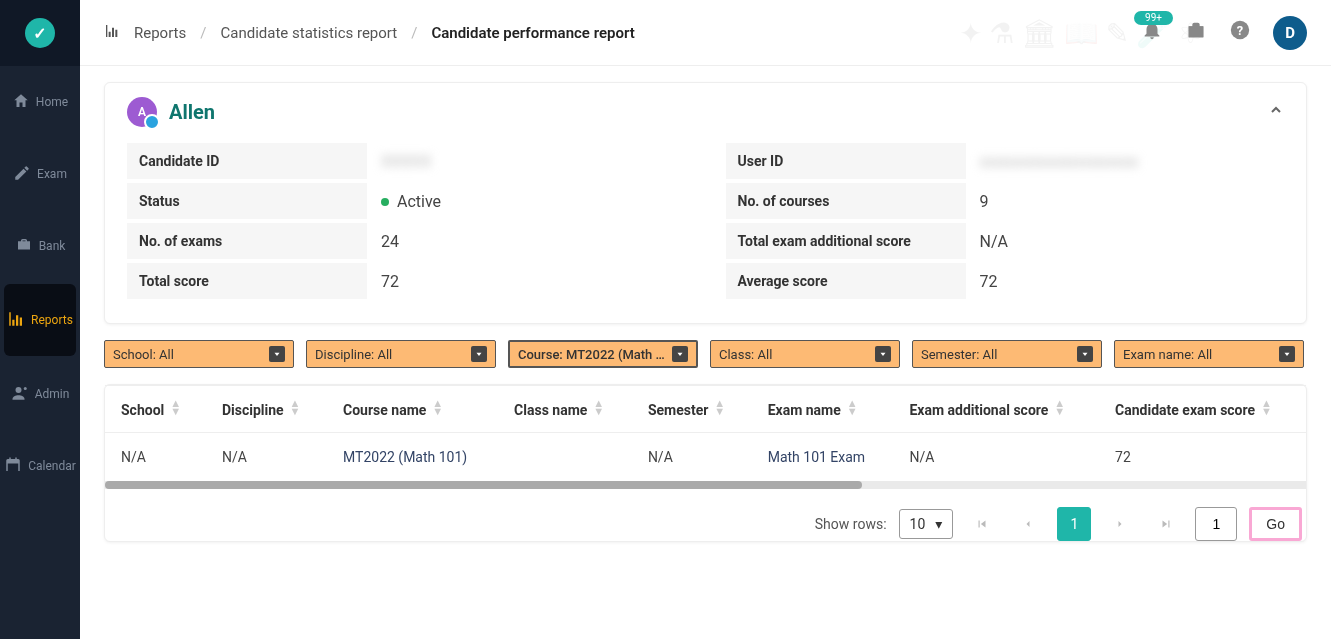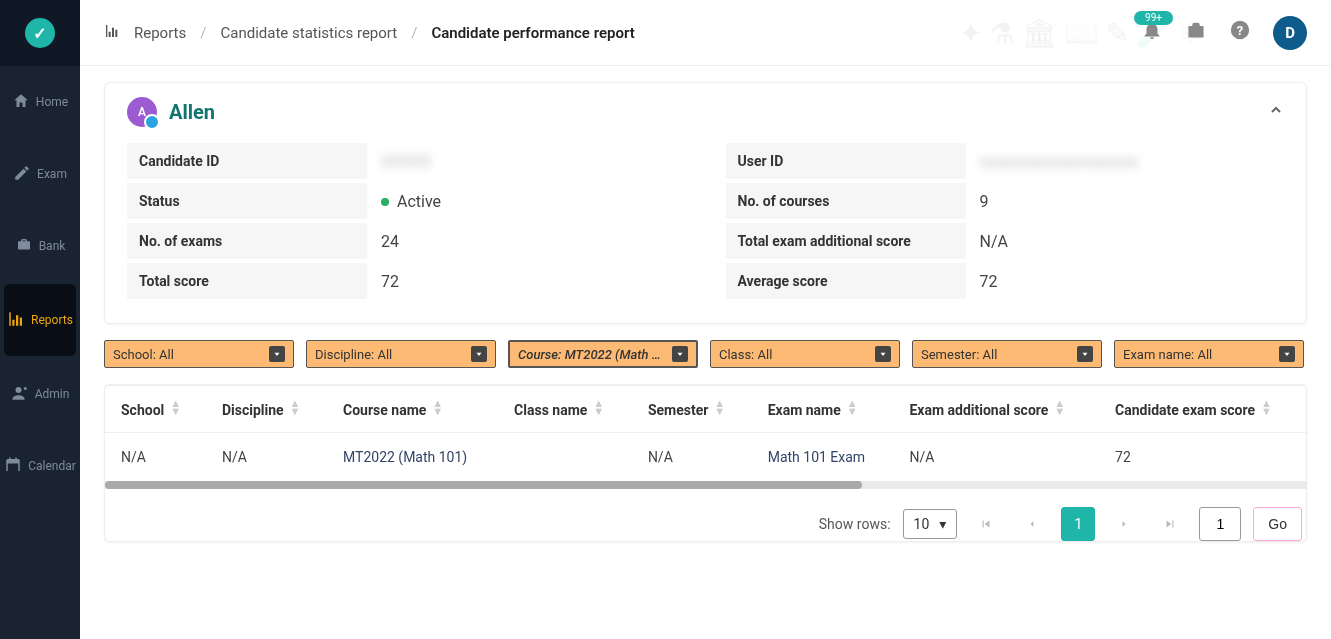--- a/index.html
+++ b/index.html
@@ -158,21 +158,21 @@
     display:inline-block; width:8px; height:8px; border-radius:50%; background:#27ae60; margin-right:8px; vertical-align:middle;
   }
   
   .filters { display:flex; gap:12px; margin: 8px 0 16px; }
   .filter {
     border:1px solid #555; border-radius:2px;
     padding:4px 8px; font-size:13px; color:#333;
     display:flex; align-items:center; justify-content:space-between;
     width:190px; cursor:pointer; background:#fdba74;
   }
-  .filter.active { border-width:2px; font-weight:500;font-style:italic; }
+  .filter.active { border-width:2px; font-weight:500; }
   .filter .f-caret {
     width:16px; height:16px; background:#444; display:inline-flex; align-items:center; justify-content:center;
     font-size:10px; line-height:1; border-radius:2px; 
   }
   .filter .f-caret svg { display:block; }
   
   .table-wrap { border-top:1px solid #eee; }
   table { width:100%; border-collapse:collapse; font-size:14px; }
   th {
     text-align:left; padding:14px 16px; font-weight:700; color:#333;
@@ -198,21 +198,21 @@
   }
   .pg-btn {
     width:34px; height:34px; display:inline-flex; align-items:center; justify-content:center;
     color:#bbb; cursor:pointer; font-size:14px; border-radius:3px;
   }
   .pg-btn.active { background:#1fb6a9; color:#fff; border:1px solid #1fb6a9; }
   .pg-input {
     width:42px; height:34px; border:1px solid #999; border-radius:3px; text-align:center; font-size:14px;
   }
   .go-btn {
-    height:34px; padding:0 14px; border:1px solid #f9a8d4; border-radius:3px; background:#fff;
+    height:34px; padding:0 14px; border:3px solid #f9a8d4; border-radius:3px; background:#fff;
     cursor:pointer; font-size:14px; color:#333;
   }
   
   .doodles {
     position:absolute; top:0; right:40px; width:420px; height:66px;
     opacity:.06; pointer-events:none;
     display:flex; align-items:center; justify-content:space-around; font-size:28px;
   }
 </style>
 </head>

